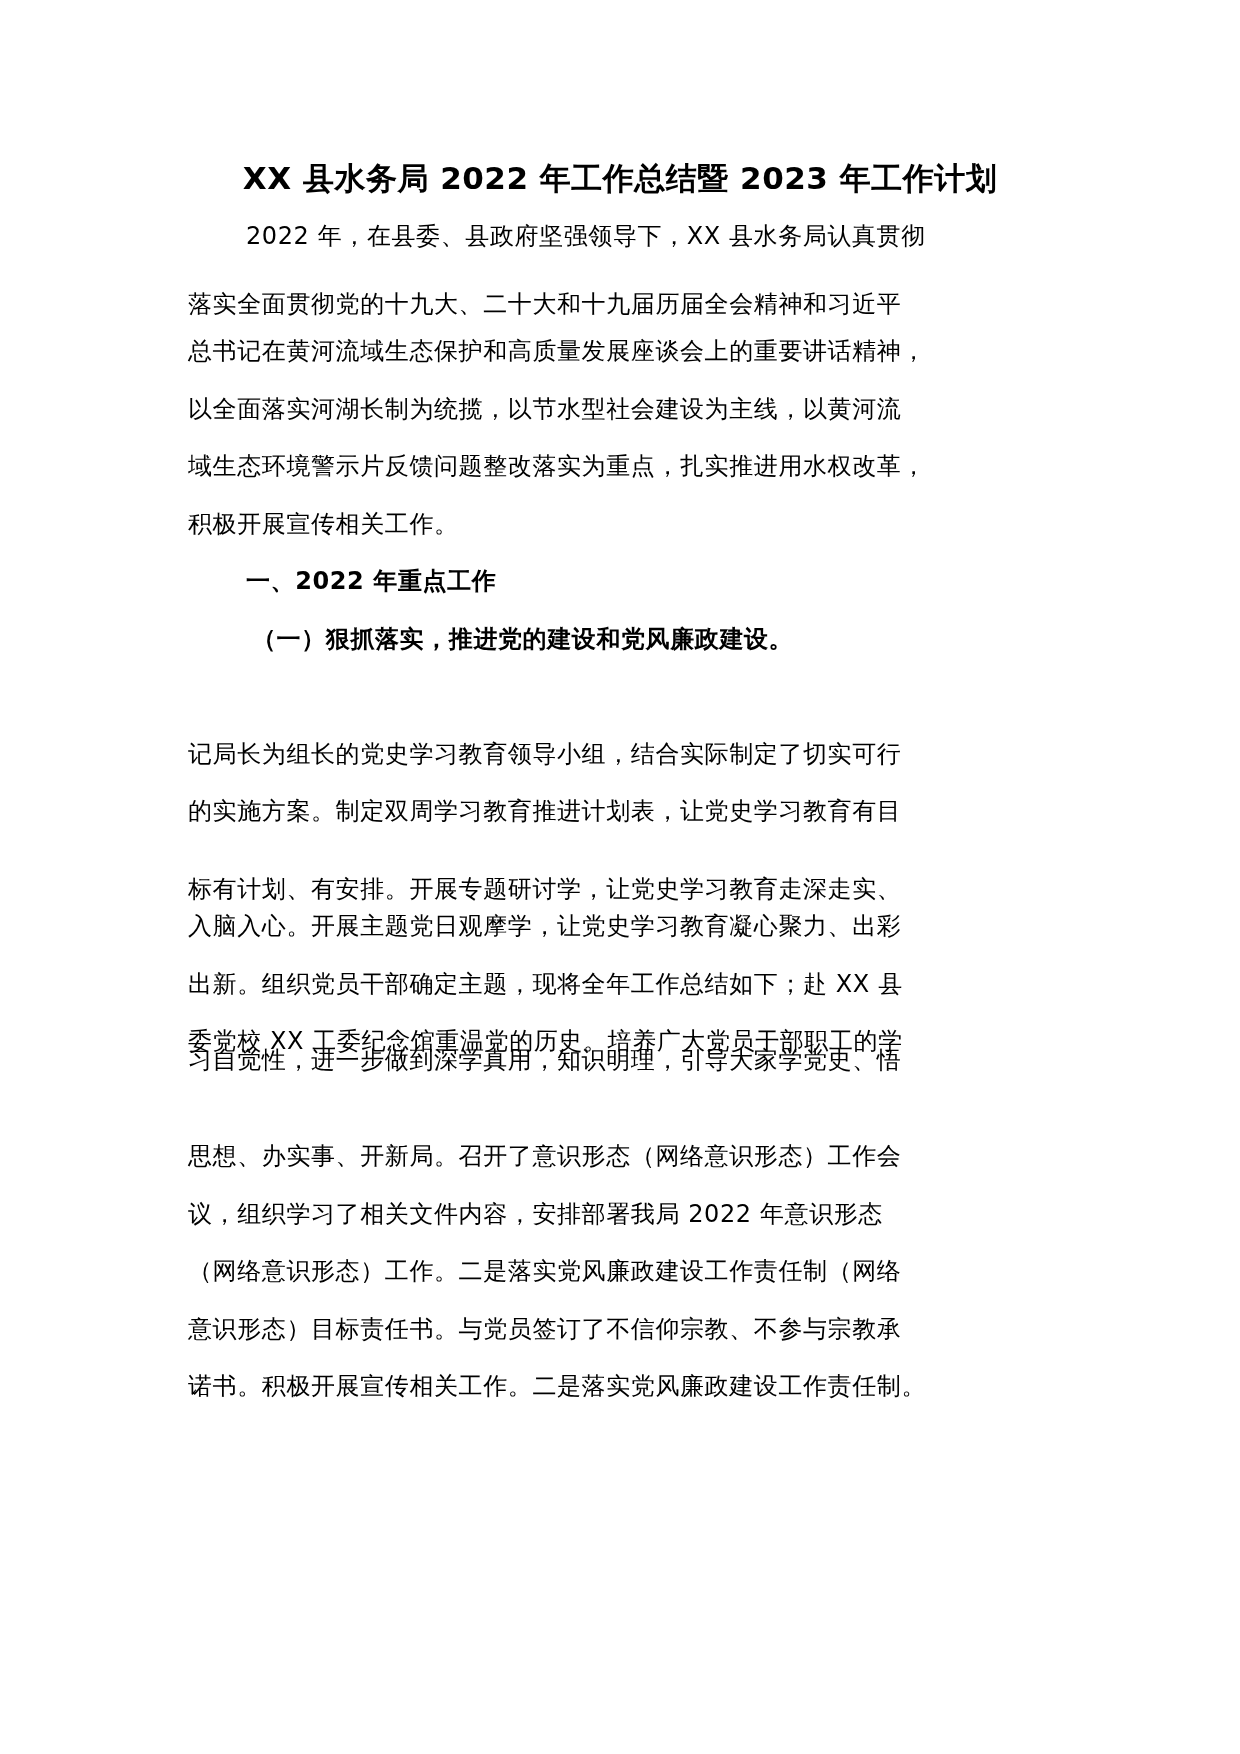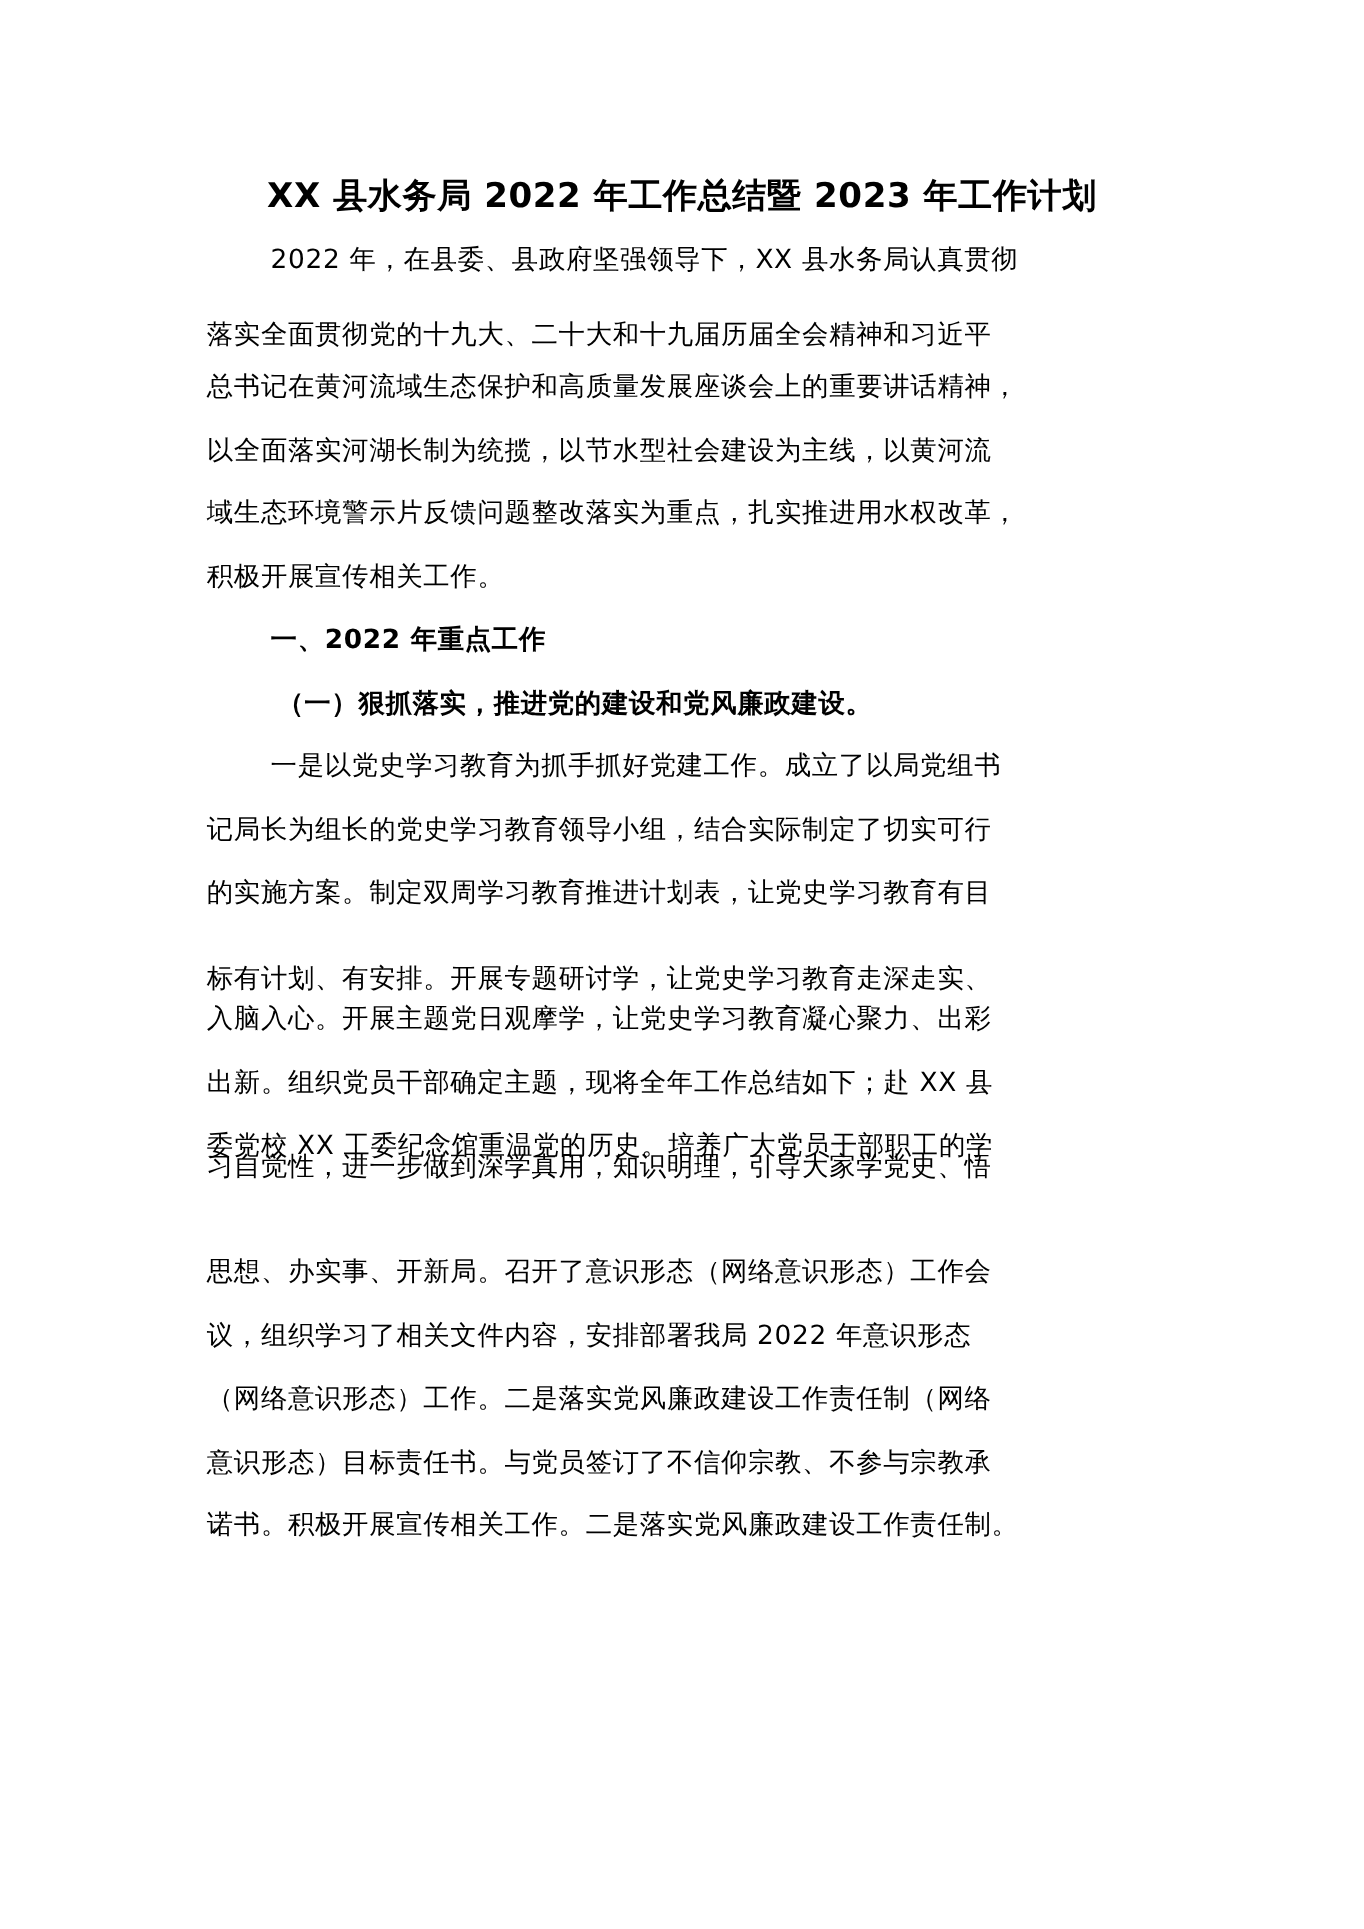--- a/index.html
+++ b/index.html
@@ -56,21 +56,20 @@
   <div class="line indent" style="top:216px;">2022 年，在县委、县政府坚强领导下，XX 县水务局认真贯彻</div>
   <div class="line" style="top:284px;">落实全面贯彻党的十九大、二十大和十九届历届全会精神和习近平</div>
   <div class="line" style="top:331px;">总书记在黄河流域生态保护和高质量发展座谈会上的重要讲话精神，</div>
   <div class="line" style="top:389px;">以全面落实河湖长制为统揽，以节水型社会建设为主线，以黄河流</div>
   <div class="line" style="top:446px;">域生态环境警示片反馈问题整改落实为重点，扎实推进用水权改革，</div>
   <div class="line" style="top:504px;">积极开展宣传相关工作。</div>
 
   <div class="line heading1" style="top:561px;">一、2022 年重点工作</div>
   <div class="line heading2" style="top:619px;">（一）狠抓落实，推进党的建设和党风廉政建设。</div>
 
-  <div class="line indent" style="top:676px;">一是以党史学习教育为抓手抓好党建工作。成立了以局党组书</div>
   <div class="line" style="top:734px;">记局长为组长的党史学习教育领导小组，结合实际制定了切实可行</div>
   <div class="line" style="top:791px;">的实施方案。制定双周学习教育推进计划表，让党史学习教育有目</div>
   <div class="line" style="top:849px;margin-top:20px;">标有计划、有安排。开展专题研讨学，让党史学习教育走深走实、</div>
   <div class="line" style="top:906px;">入脑入心。开展主题党日观摩学，让党史学习教育凝心聚力、出彩</div>
   <div class="line" style="top:964px;">出新。组织党员干部确定主题，现将全年工作总结如下；赴 XX 县</div>
   <div class="line" style="top:1021px;">委党校 XX 工委纪念馆重温党的历史。培养广大党员干部职工的学</div>
   <div class="line" style="top:1040px;">习自觉性，进一步做到深学真用，知识明理，引导大家学党史、悟</div>
   <div class="line" style="top:1136px;">思想、办实事、开新局。召开了意识形态（网络意识形态）工作会</div>
   <div class="line" style="top:1194px;">议，组织学习了相关文件内容，安排部署我局 2022 年意识形态</div>
   <div class="line" style="top:1251px;">（网络意识形态）工作。二是落实党风廉政建设工作责任制（网络</div>

